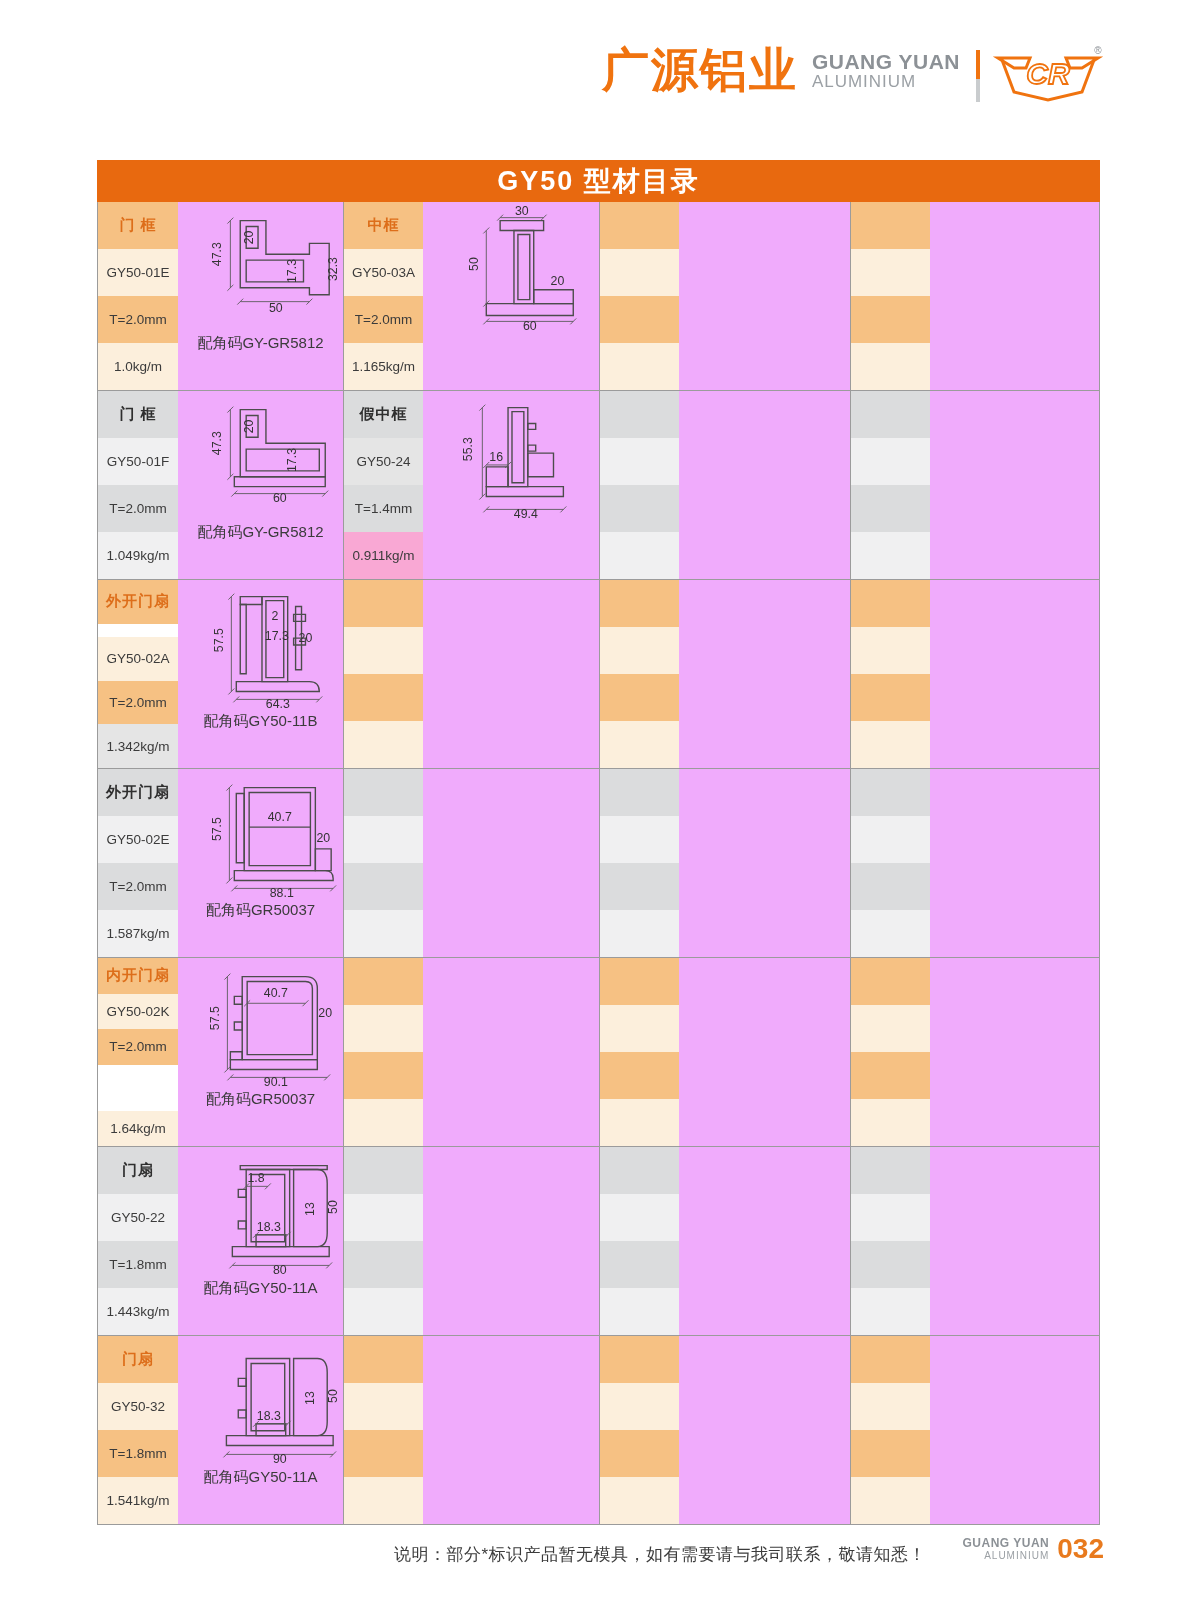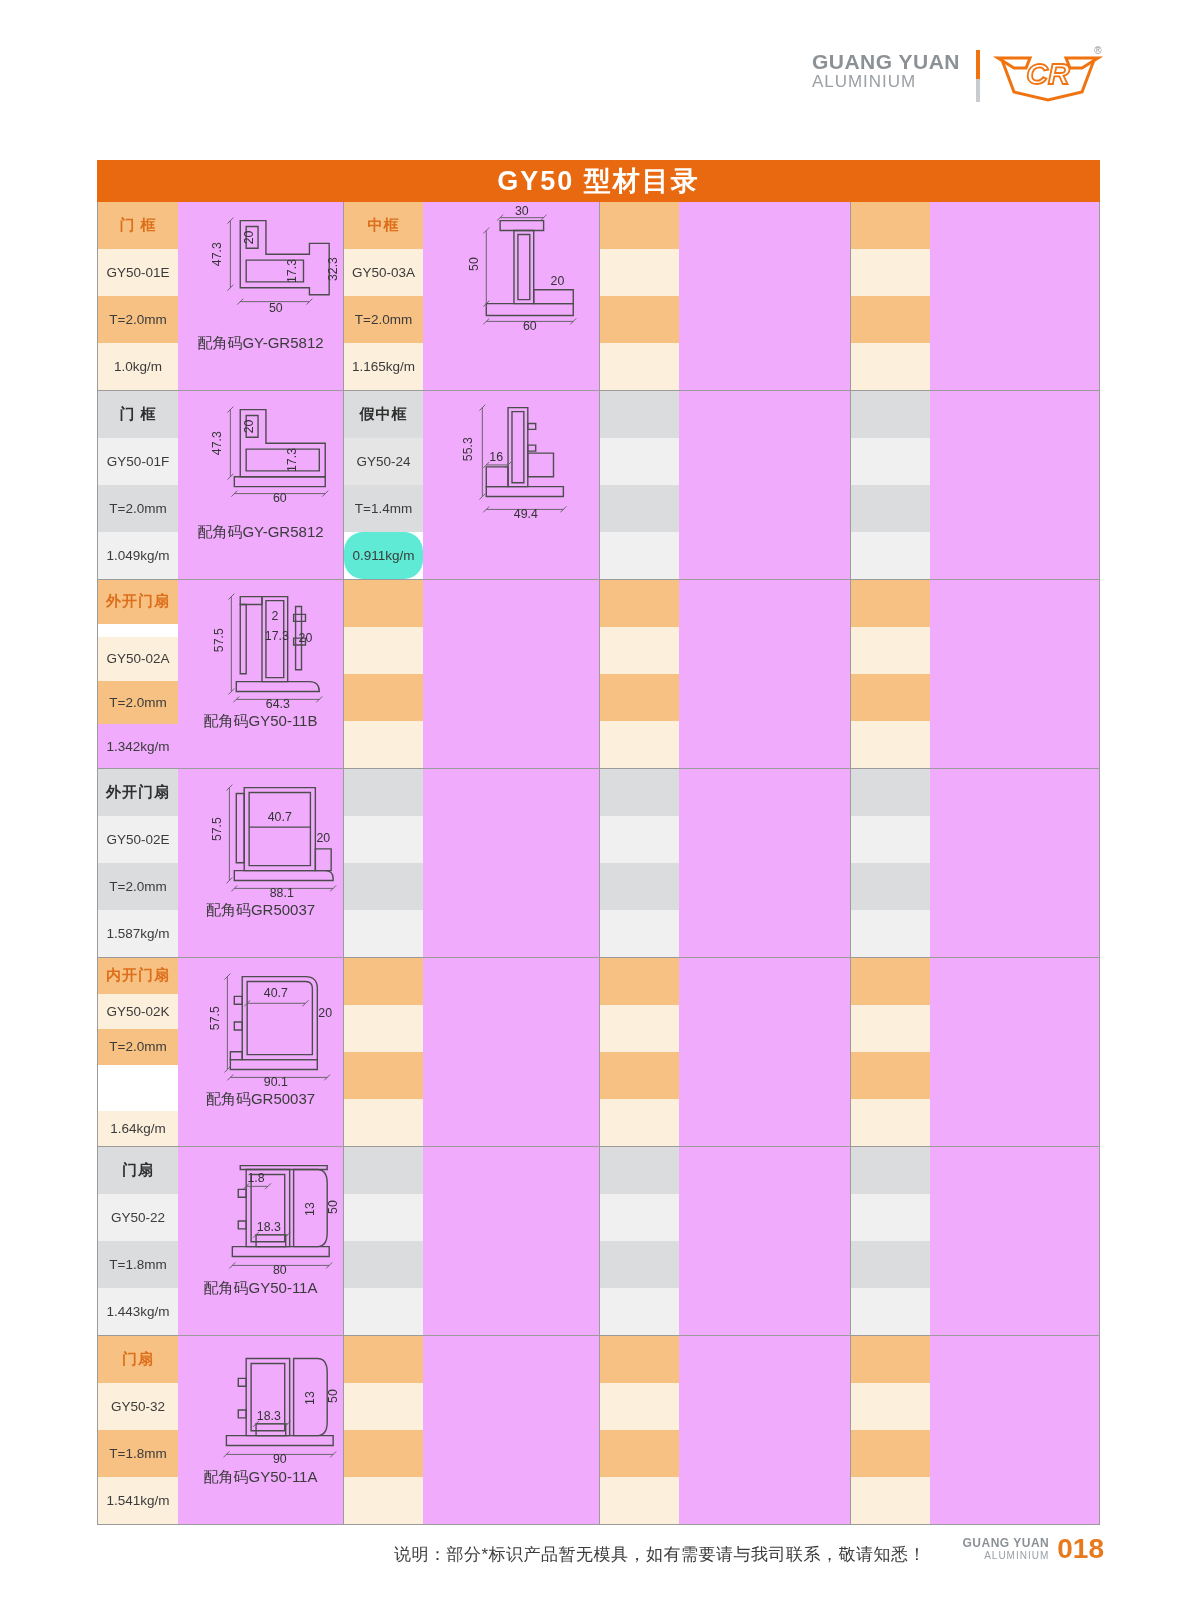--- a/index.html
+++ b/index.html
@@ -40,20 +40,21 @@
   .foot-right{position:absolute;top:1533px;right:96px;display:flex;align-items:center;}
   .foot-brand{text-align:right;line-height:1.1;margin-right:8px;}
   .foot-brand .en{font-size:12px;font-weight:bold;color:#8C9196;letter-spacing:.5px;}
   .foot-brand .sub{font-size:10px;color:#9BA0A5;letter-spacing:1px;}
   .page-num{font-size:28px;font-weight:bold;color:#E87A1E;}
 </style>
 </head>
 <body>
 
 <div class="brand">
+  <div class="brand-cn">广源铝业</div>
   <div class="brand-en-wrap">
     <div class="brand-en">GUANG YUAN</div>
     <div class="brand-sub">ALUMINIUM</div>
   </div>
   <div class="brand-divider"></div>
   <svg class="badge" width="112" height="64" viewBox="0 0 112 64">
     <path d="M6,14 H38 L34,24 H22 Z" fill="none" stroke="#F0730F" stroke-width="3"></path>
     <path d="M106,14 H74 L78,24 H90 Z" fill="none" stroke="#F0730F" stroke-width="3"></path>
     <path d="M10,16 L22,48 L56,56 L90,48 L102,16" fill="none" stroke="#F0730F" stroke-width="3"></path>
     <text x="56" y="40" text-anchor="middle" font-size="30" font-style="italic" font-weight="bold" fill="#ffffff" stroke="#F0730F" stroke-width="1.8">CR</text>
@@ -156,21 +157,21 @@
             <line x1="55" y1="104" x2="61" y2="98" stroke="#5A5A5A" stroke-width="0.9"></line>
             <line x1="147" y1="104" x2="153" y2="98" stroke="#5A5A5A" stroke-width="0.9"></line>
             <text x="104" y="110" text-anchor="middle" font-size="12.5" fill="#333333">60</text>
           </svg>
           <div class="caption">配角码GY-GR5812</div>
         </div>
         <div class="lcol vline">
           <div class="cell cat" style="background: rgb(219, 220, 221); color: rgb(47, 47, 47);">假中框</div>
           <div class="cell" style="background: #e5e5e5;">GY50-24</div>
           <div class="cell" style="background: rgb(219, 220, 221);">T=1.4mm</div>
-          <div class="cell" style="background: #5eead4; border-radius: 19px;">0.911kg/m</div>
+          <div class="cell" style="background: #f9a8d4;">0.911kg/m</div>
         </div>
         <div class="dcol">
           <svg width="168" height="134" viewBox="0 0 170 134">
             <path d="M82,14 h20 v80 h-20 Z" fill="none" stroke="#4C4C4C" stroke-width="1.4"></path>
             <path d="M86,18 h12 v72 h-12 Z" fill="none" stroke="#4C4C4C" stroke-width="1.4"></path>
             <path d="M102,30 h8 v6 h-8 Z" fill="none" stroke="#4C4C4C" stroke-width="1.4"></path>
             <path d="M102,52 h8 v6 h-8 Z" fill="none" stroke="#4C4C4C" stroke-width="1.4"></path>
             <path d="M102,60 h26 v24 h-26 Z" fill="none" stroke="#4C4C4C" stroke-width="1.4"></path>
             <path d="M60,74 h22 v20 h-22 Z" fill="none" stroke="#4C4C4C" stroke-width="1.4"></path>
             <path d="M60,94 h78 v10 H60 Z" fill="none" stroke="#4C4C4C" stroke-width="1.4"></path>
@@ -201,21 +202,21 @@
           <div class="cell" style="background: rgb(219, 220, 221);"></div>
           <div class="cell" style="background: rgb(240, 240, 241);"></div>
         </div>
         <div class="dcol"></div>
       </div>
       <div class="block">
         <div class="lcol">
           <div class="cell cat" style="background: rgb(246, 193, 131); color: rgb(221, 110, 26);">外开门扇</div>
           <div class="cell" style="background: rgb(252, 239, 220); margin-top: 13px;">GY50-02A</div>
           <div class="cell" style="background: rgb(246, 193, 131);">T=2.0mm</div>
-          <div class="cell" style="background: #f0abfc;">1.342kg/m</div>
+          <div class="cell" style="background: #e5e5e5;">1.342kg/m</div>
         </div>
         <div class="dcol">
           <svg width="168" height="134" viewBox="0 0 170 134">
             <path d="M86,14 h26 v86 h-26 Z" fill="none" stroke="#4C4C4C" stroke-width="1.4"></path>
             <path d="M90,18 h18 v78 h-18 Z" fill="none" stroke="#4C4C4C" stroke-width="1.4"></path>
             <path d="M64,14 h22 v8 h-22 Z" fill="none" stroke="#4C4C4C" stroke-width="1.4"></path>
             <path d="M64,22 h6 v70 h-6 Z" fill="none" stroke="#4C4C4C" stroke-width="1.4"></path>
             <path d="M120,24 h6 v64 h-6 Z" fill="none" stroke="#4C4C4C" stroke-width="1.4"></path>
             <path d="M118,32 h12 v7 h-12 Z" fill="none" stroke="#4C4C4C" stroke-width="1.4"></path>
             <path d="M118,56 h12 v7 h-12 Z" fill="none" stroke="#4C4C4C" stroke-width="1.4"></path>
@@ -468,14 +469,14 @@
       </div>
     </div>
 </div>
 
 <div class="foot-note">说明：部分*标识产品暂无模具，如有需要请与我司联系，敬请知悉！</div>
 <div class="foot-right">
   <div class="foot-brand">
     <div class="en">GUANG YUAN</div>
     <div class="sub">ALUMINIUM</div>
   </div>
-  <div class="page-num">018</div>
+  <div class="page-num">032</div>
 </div>
 
 </body></html>

